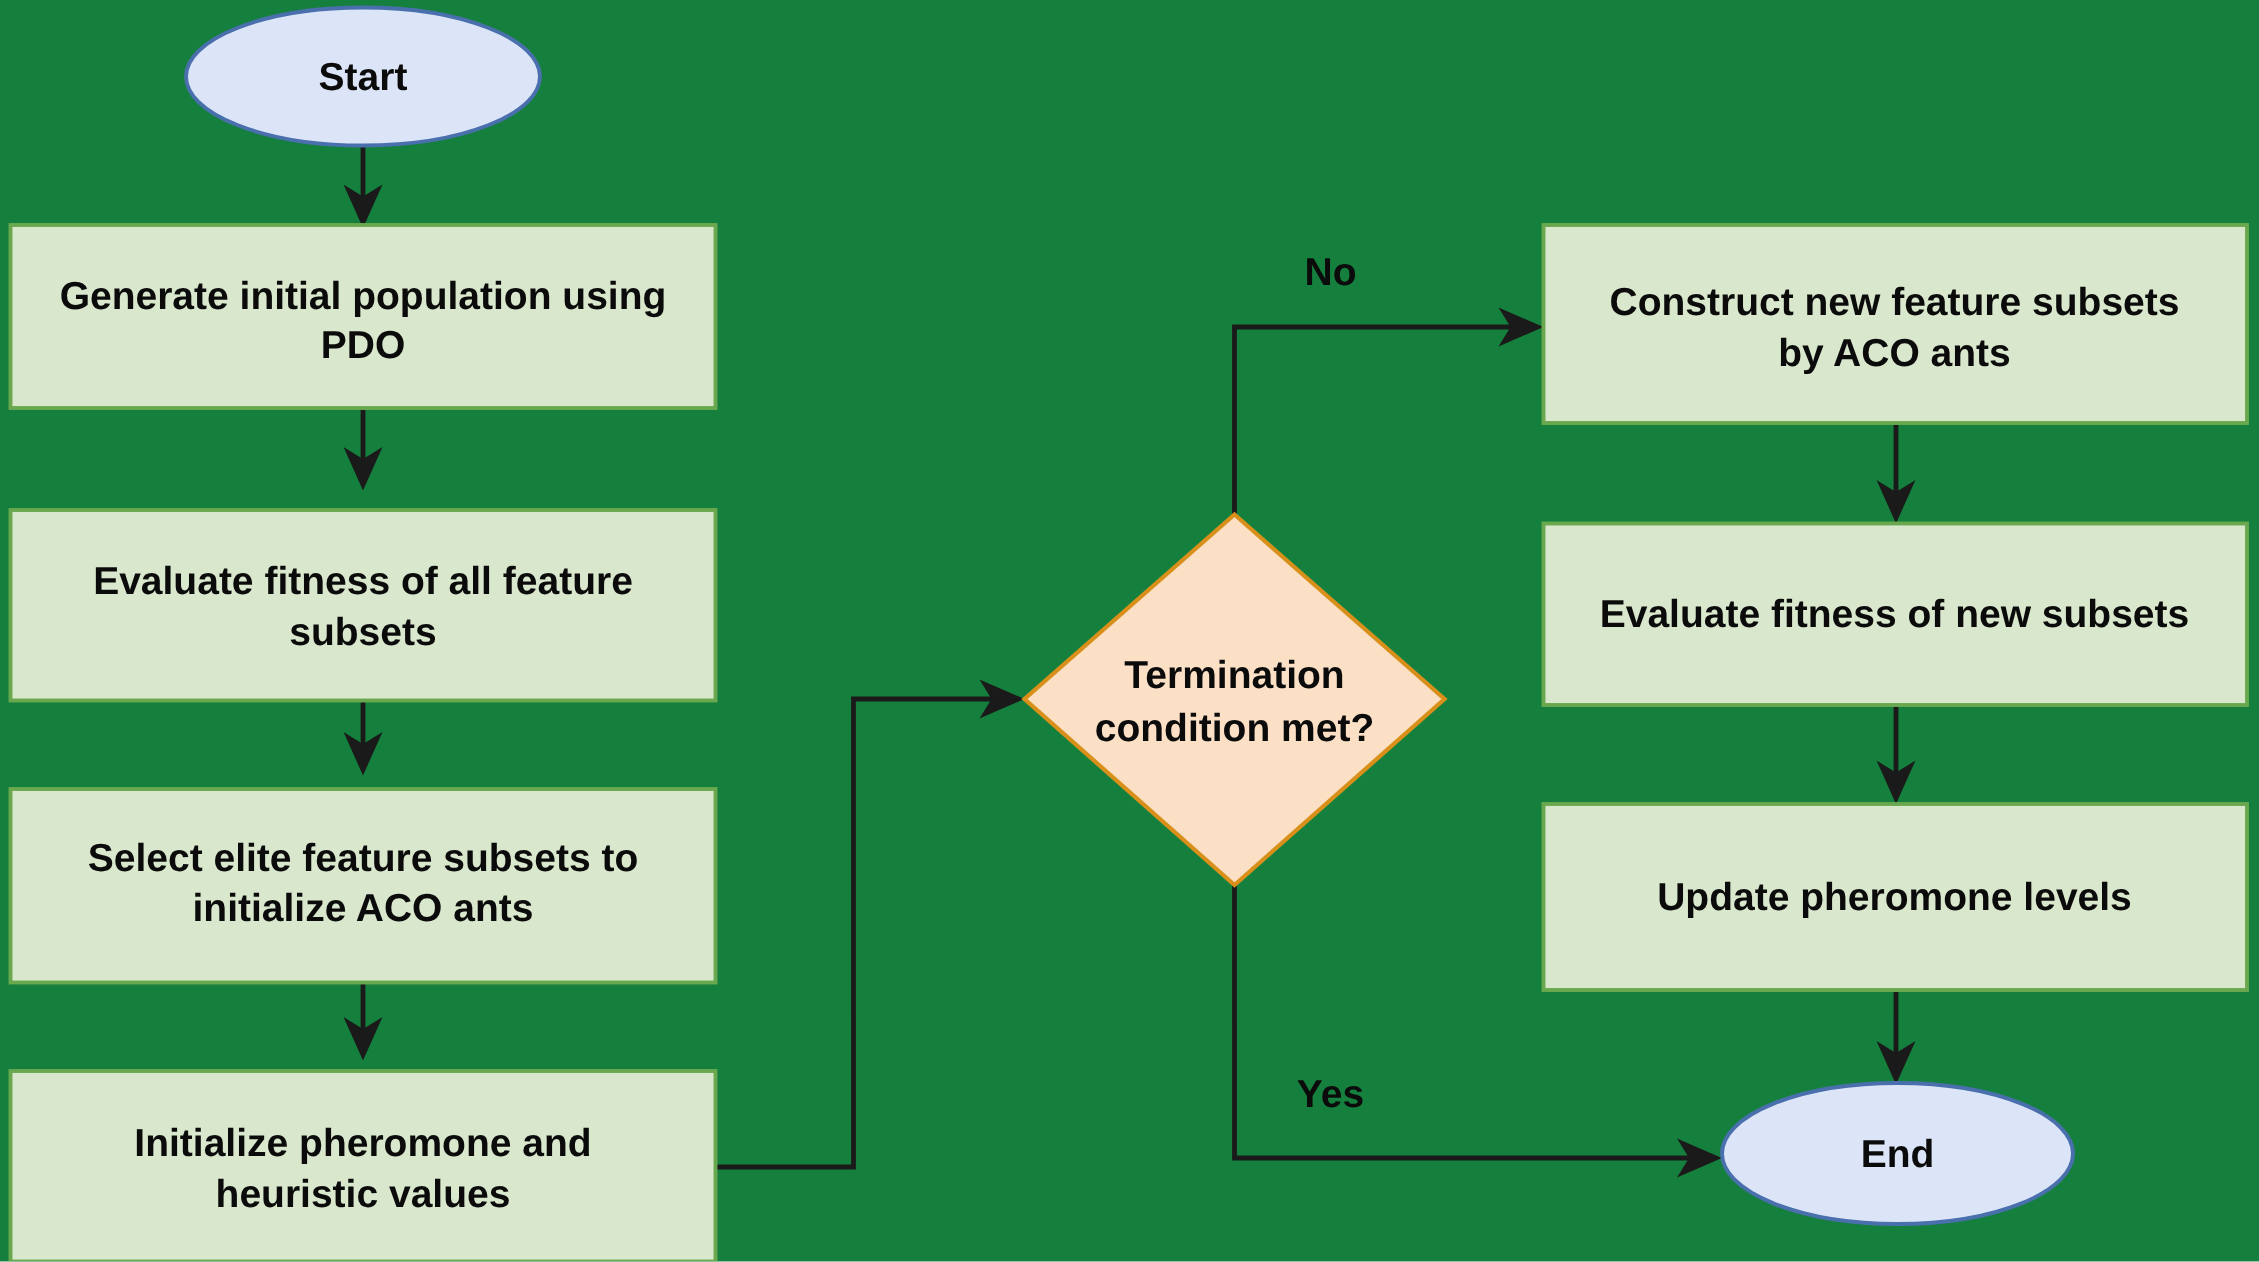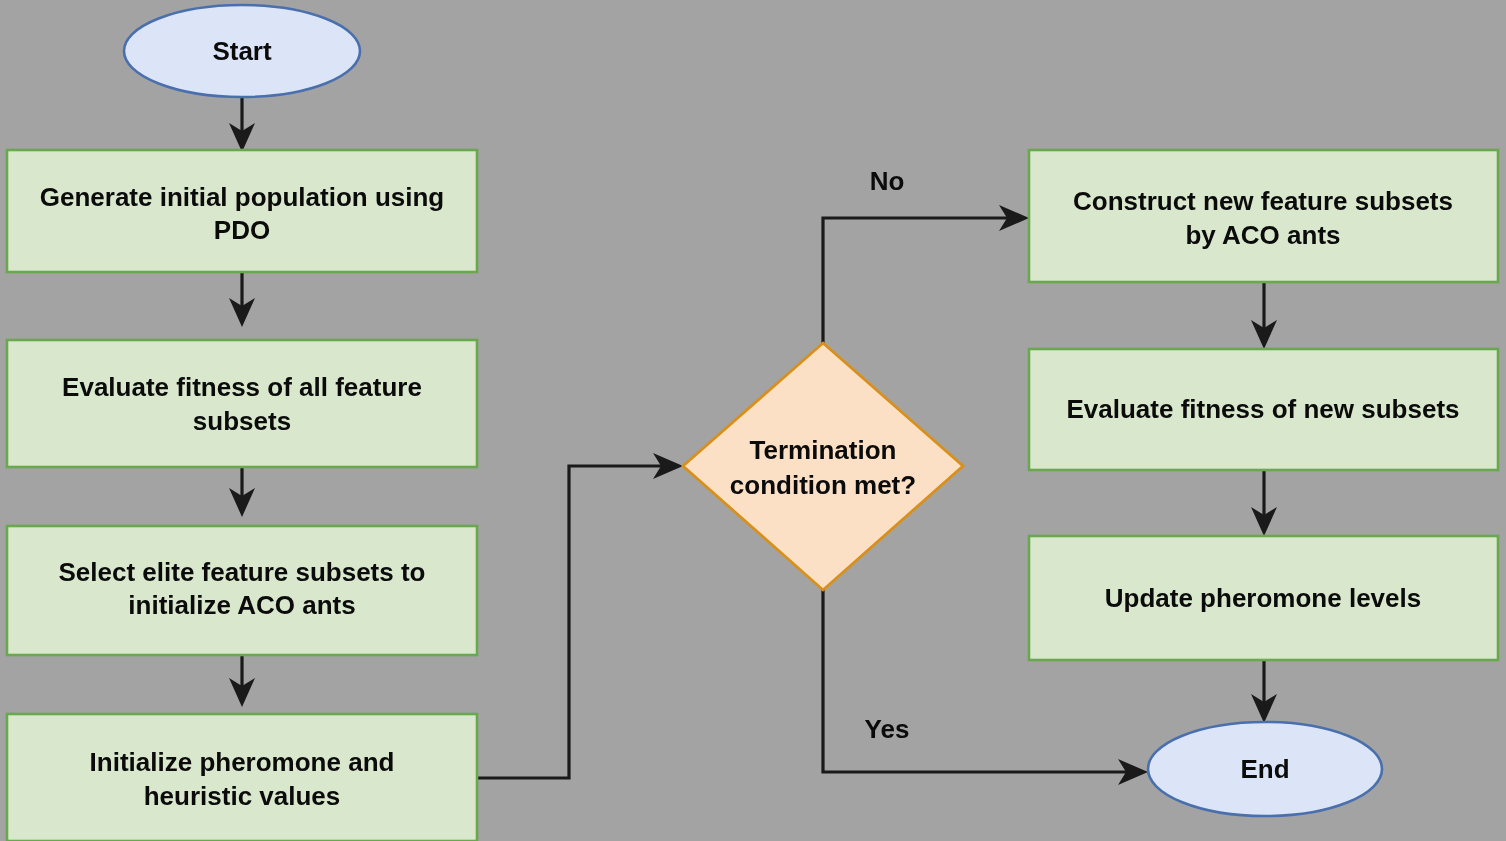--- a/index.html
+++ b/index.html
@@ -10,21 +10,21 @@
   body {
     width: 1506px;
     height: 841px;
     font-family: "Liberation Sans", sans-serif;
     overflow: hidden;
   }
   #flowchart-root {
     position: relative;
     width: 1506px;
     height: 841px;
-    background: #a3a3a3;
+    background: #15803d;
     text-align: center;
   }
   svg.flow {
     display: block;
     width: 1506px;
     height: 841px;
   }
   .node-label {
     font-family: "Liberation Sans", sans-serif;
     font-weight: bold;

